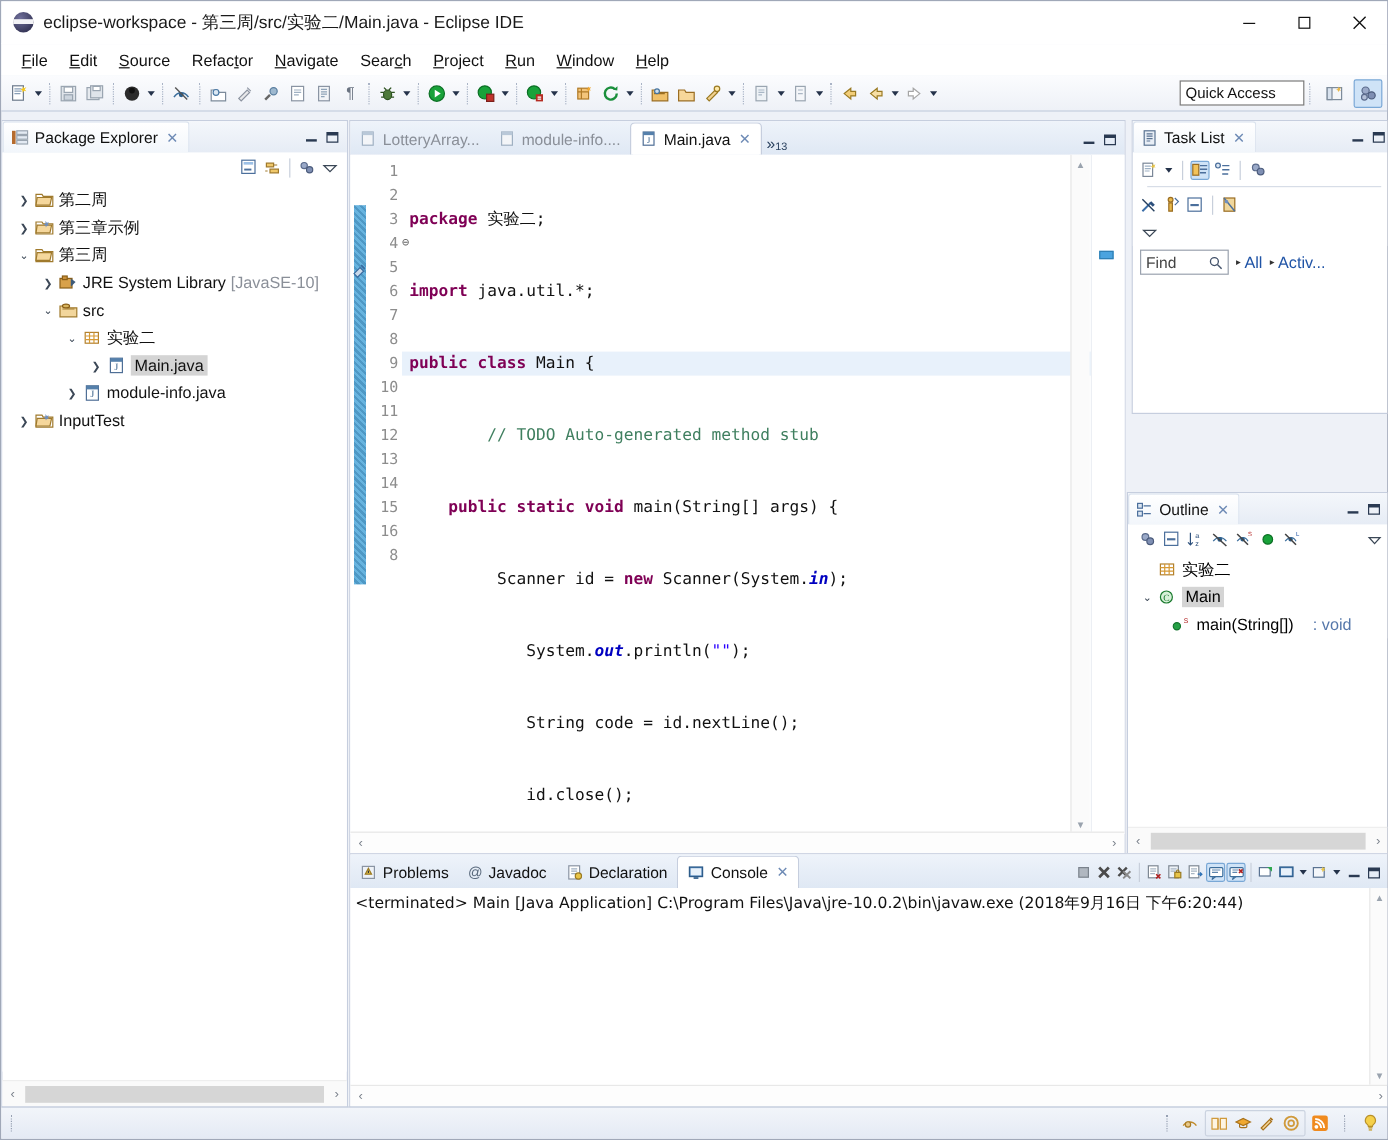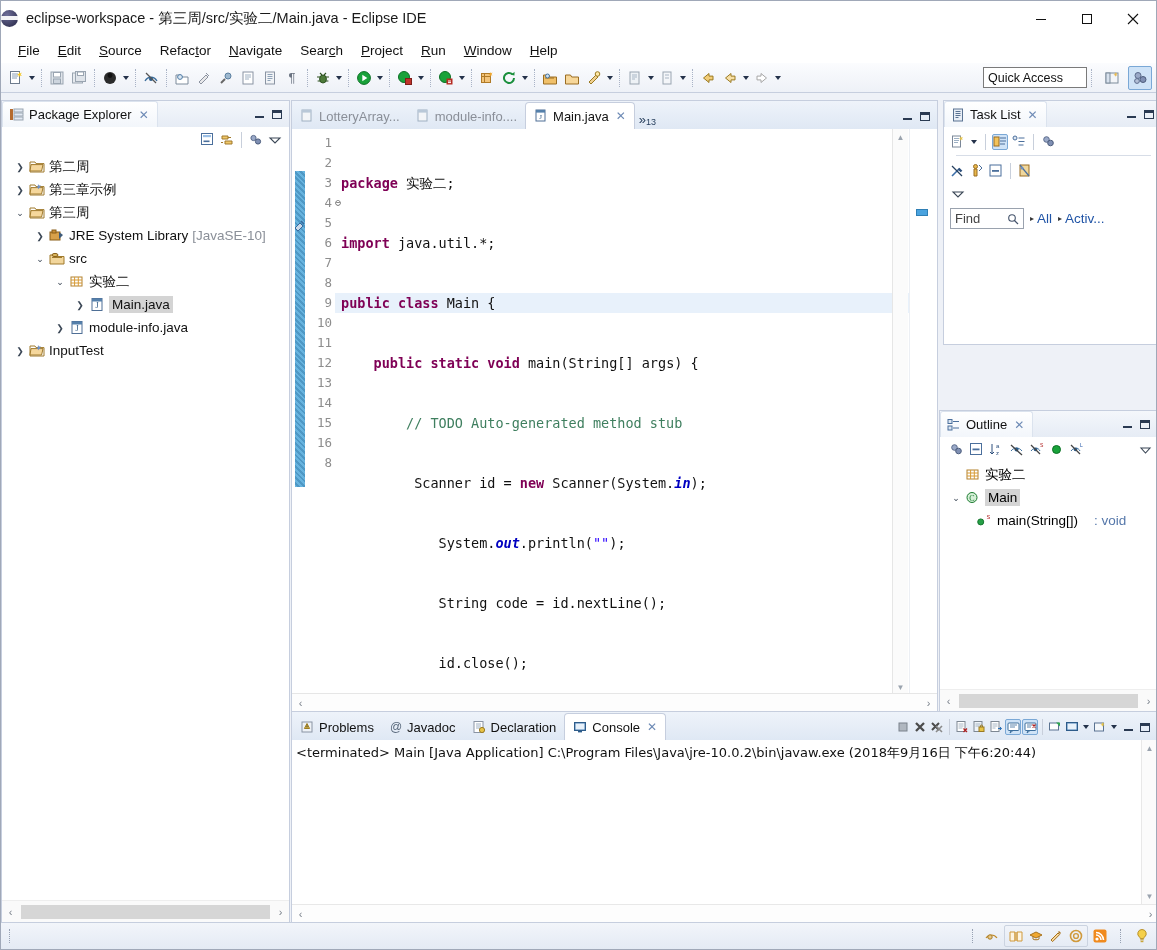--- a/index.html
+++ b/index.html
@@ -19,20 +19,21 @@
     border: 1px solid #a0a8b8;
     overflow: hidden;
   }
 
   
   .titlebar {
     height: 36px;
     background: #ffffff;
     display: flex;
     align-items: center;
+    padding-left: 10px;
     border-bottom: 1px solid #ffffff;
   }
   .title-icon {
     width: 17px; height: 17px;
     margin-right: 8px;
     position: relative;
     flex: 0 0 auto;
   }
   .title-icon .sph {
     position: absolute; left: 0; top: 0;
@@ -973,22 +974,22 @@
             <div>13</div>
             <div>14</div>
           <div>15</div>
             <div>16</div>
             <div>8</div>
         </div>
         <div class="codearea">
           <div class="cline"><span class="kw">package</span> 实验二;</div>
           <div class="cline"><span class="kw">import</span> java.util.*;</div>
           <div class="cline hl"><span class="kw">public class</span> Main {</div>
+          <div class="cline"><span class="cmt">        // TODO Auto-generated method stub</span></div>
           <div class="cline">    <span class="kw">public static void</span> main(String[] args) {</div>
-          <div class="cline"><span class="cmt">        // TODO Auto-generated method stub</span></div>
           <div class="cline">         Scanner id = <span class="kw">new</span> Scanner(System.<span class="fld">in</span>);</div>
           <div class="cline">            System.<span class="fld">out</span>.println(<span class="str">""</span>);</div>
           <div class="cline">            String code = id.nextLine();</div>
           <div class="cline">            id.close();</div>
           
           
           
           
           
           

